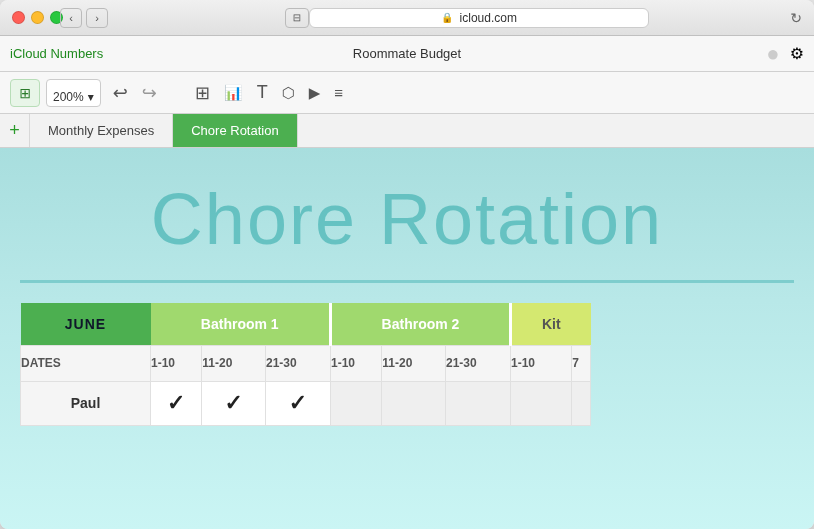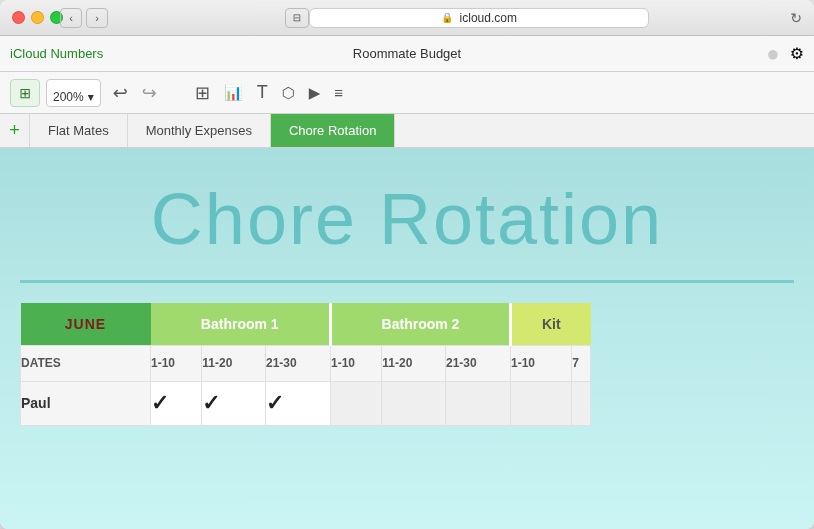--- a/index.html
+++ b/index.html
@@ -273,21 +273,21 @@
 
     .header-row th {
       height: 42px;
       text-align: center;
       font-weight: 700;
       font-size: 14px;
     }
 
     .june-header {
       background: #4caf50;
-      color: #7f1d1d;
+      color: #0f172a;
       width: 130px;
       font-size: 18px;
       font-weight: 700;
       letter-spacing: 1px;
     }
 
     .bathroom1-header {
       background: #a0d96e;
       color: white;
       width: 180px;
@@ -318,21 +318,21 @@
 
     .dates-label {
       background: #f5f5f5;
       font-weight: 700;
       font-size: 13px;
       text-transform: uppercase;
     }
 
     .data-row td {
       height: 44px;
-      text-align: left;
+      text-align: center;
       border: 1px solid #e0e0e0;
       background: white;
     }
 
     .data-row td.name-cell {
       background: #f5f5f5;
       font-weight: 600;
       font-size: 14px;
       color: #333;
     }
@@ -399,23 +399,20 @@
       <button class="icon-btn" style="font-size:15px;">📊</button>
       <button class="icon-btn" style="font-size:18px;font-weight:300;">T</button>
       <button class="icon-btn" style="font-size:15px;">⬡</button>
       <button class="icon-btn" style="font-size:15px;">▶</button>
       <button class="icon-btn" style="font-size:15px;">≡</button>
     </div>
   </div>
 
   <div class="tabs-bar">
     <div class="tab-add-btn">+</div>
-    <div class="tab">
-      <span>Flat Mates</span>
-    </div>
     <div class="tab">
       <span>Monthly Expenses</span>
     </div>
     <div class="tab active">
       <span>Chore Rotation</span>
     </div>
   </div>
 
   <div class="main-content" style="background: linear-gradient(180deg, #a8dede 0%, #b8e8e8 40%, #caf5f4 100%);">
 

